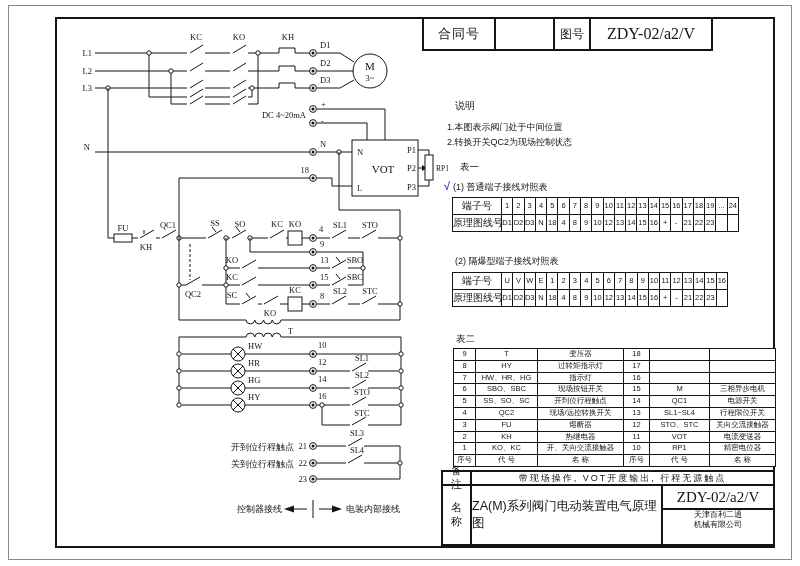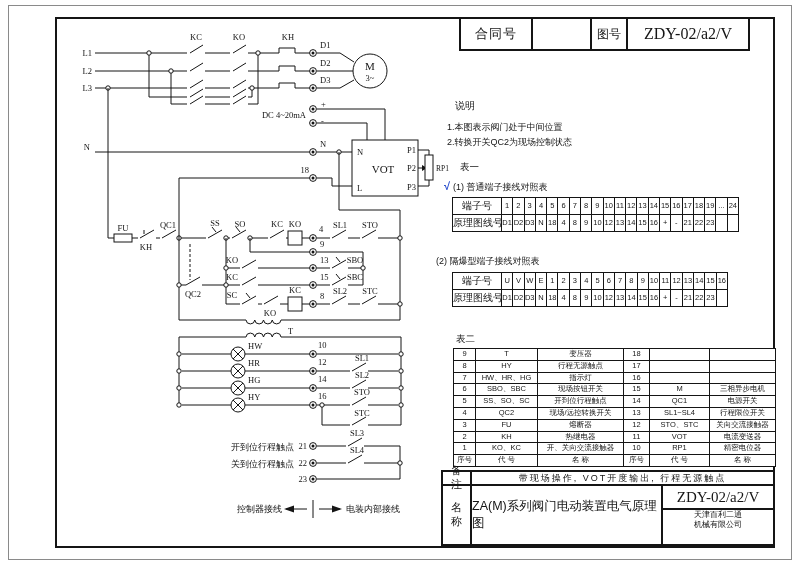--- a/index.html
+++ b/index.html
@@ -16,21 +16,21 @@
   .tc{font-size:9px;font-family:"Liberation Sans",sans-serif}
   .tbig{font-family:"Liberation Serif",serif;font-size:11px}
   .tm{text-anchor:middle}.te{text-anchor:end}
   .dash{stroke-dasharray:3,2}
   .jc{fill:#fff;stroke:#151515;stroke-width:1}
   .term{fill:#fff;stroke:#151515;stroke-width:1}
   .tdot{fill:#151515;stroke:none}
   .ah{fill:#151515;stroke:none}
 
   .abs{position:absolute;line-height:1.15;white-space:nowrap}
-  .titlebar{position:absolute;left:459px;top:17px;width:291px;height:34px;border:2px solid #151515;
+  .titlebar{position:absolute;left:422px;top:17px;width:291px;height:34px;border:2px solid #151515;
             box-sizing:border-box;display:flex}
   .titlebar>div{display:flex;align-items:center;justify-content:center;box-sizing:border-box;height:100%}
   .tb-contract{width:70px;font-size:13px;letter-spacing:1px}
   .tb-empty{flex:1;border-left:2px solid #151515}
   .tb-dwglabel{width:36px;border-left:2px solid #151515;font-size:12px}
   .tb-dwgno{width:122px;border-left:2px solid #151515;font-family:"Liberation Serif",serif;font-size:16px}
 
   .h-note{font-size:10px}
   .note-item{font-size:9px}
   .tbl-head{font-size:9.5px}
@@ -359,21 +359,21 @@
           <td>-</td>
           <td>21</td>
           <td>22</td>
           <td>23</td>
           <td></td>
           <td></td>
         </tr>
     </tbody>
   </table>
 
-  <div class="abs sub-cap" style="left:436px;top:256px">(2)    隔爆型端子接线对照表</div>
+  <div class="abs sub-cap" style="left:455px;top:256px">(2)    隔爆型端子接线对照表</div>
   <table class="tt abs" id="t2" style="left:452px;top:272px">
     <colgroup>
         <col style="width:49px">
       </colgroup>
     <tbody>
       <tr id="t2r1">
         <td class="lblcol">端子号</td>
       <td>U</td>
           <td>V</td>
           <td>W</td>
@@ -436,21 +436,21 @@
           <td>9</td>
           <td>T</td>
           <td>变压器</td>
           <td>18</td>
           <td></td>
           <td></td>
         </tr>
         <tr>
           <td>8</td>
           <td>HY</td>
-          <td>行程无源触点</td>
+          <td>过转矩指示灯</td>
           <td>17</td>
           <td></td>
           <td></td>
         </tr>
         <tr>
           <td>7</td>
           <td>HW、HR、HG</td>
           <td>指示灯</td>
           <td>16</td>
           <td></td>

